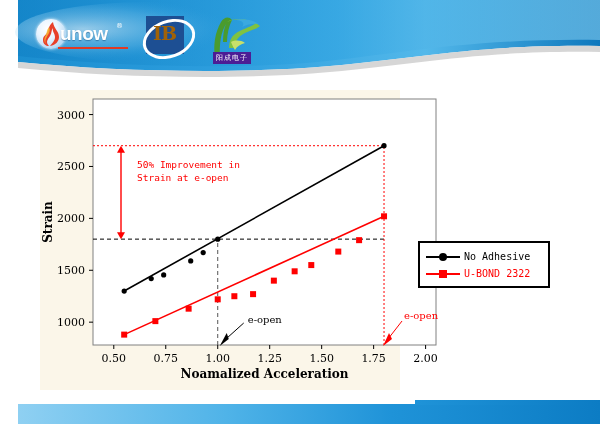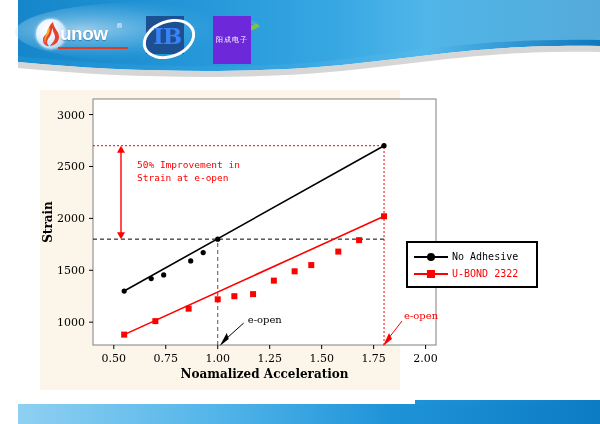--- a/index.html
+++ b/index.html
@@ -28,38 +28,38 @@
   .unow-bar{position:absolute;left:22px;top:31px;width:70px;height:2px;background:#e03a24;}
   
   #logo-ib{left:142px;top:14px;width:48px;height:46px;}
   .ib-square{position:absolute;left:4px;top:2px;width:38px;height:38px;background:#1d4f93;}
   .ib-ellipse{
     position:absolute;left:0;top:6px;width:48px;height:32px;border:3px solid #ffffff;
     border-radius:50%;transform:rotate(-20deg);
   }
   .ib-text{
     position:absolute;left:11px;top:8px;font-family:"DejaVu Serif",serif;font-weight:bold;
-    font-size:23px;color:#3b82f6;letter-spacing:-1px;
+    font-size:19px;color:#a16207;letter-spacing:-1px;
   }
   
   #logo-green{left:205px;top:12px;width:56px;height:52px;}
   .gl-text{
     position:absolute;left:8px;bottom:0px;font-size:7px;color:#ffffff;
-    background:#6d28d9;padding:19px 3px;letter-spacing:1px;white-space:nowrap;
+    background:#4c1d95;padding:1px 3px;letter-spacing:1px;white-space:nowrap;
     font-family:Liberation Mono, monospace;
   }
   
   #chart-panel{
     position:absolute;left:40px;top:90px;width:360px;height:300px;
     background:#fbf6e9;
   }
   #plot-wrap{position:absolute;left:0;top:0;width:600px;height:424px;pointer-events:none;}
   
   #legend-box{
-    position:absolute;left:406px;top:241px;width:132px;height:47px;
+    position:absolute;left:418px;top:241px;width:132px;height:47px;
     background:#ffffff;border:2px solid #000000;box-sizing:border-box;
     padding:5px 6px 0 6px;
   }
   .legend-row{display:flex;align-items:center;height:17px;}
   .legend-key{width:34px;height:10px;position:relative;margin-right:4px;flex:none;}
   .lk-line{position:absolute;left:0;top:4px;width:34px;height:2px;}
   .lk-dot{position:absolute;left:13px;top:1px;width:8px;height:8px;}
   .legend-label{font-size:10px;font-family:"DejaVu Sans Mono",monospace;white-space:nowrap;}
   
   #footer-bar{

